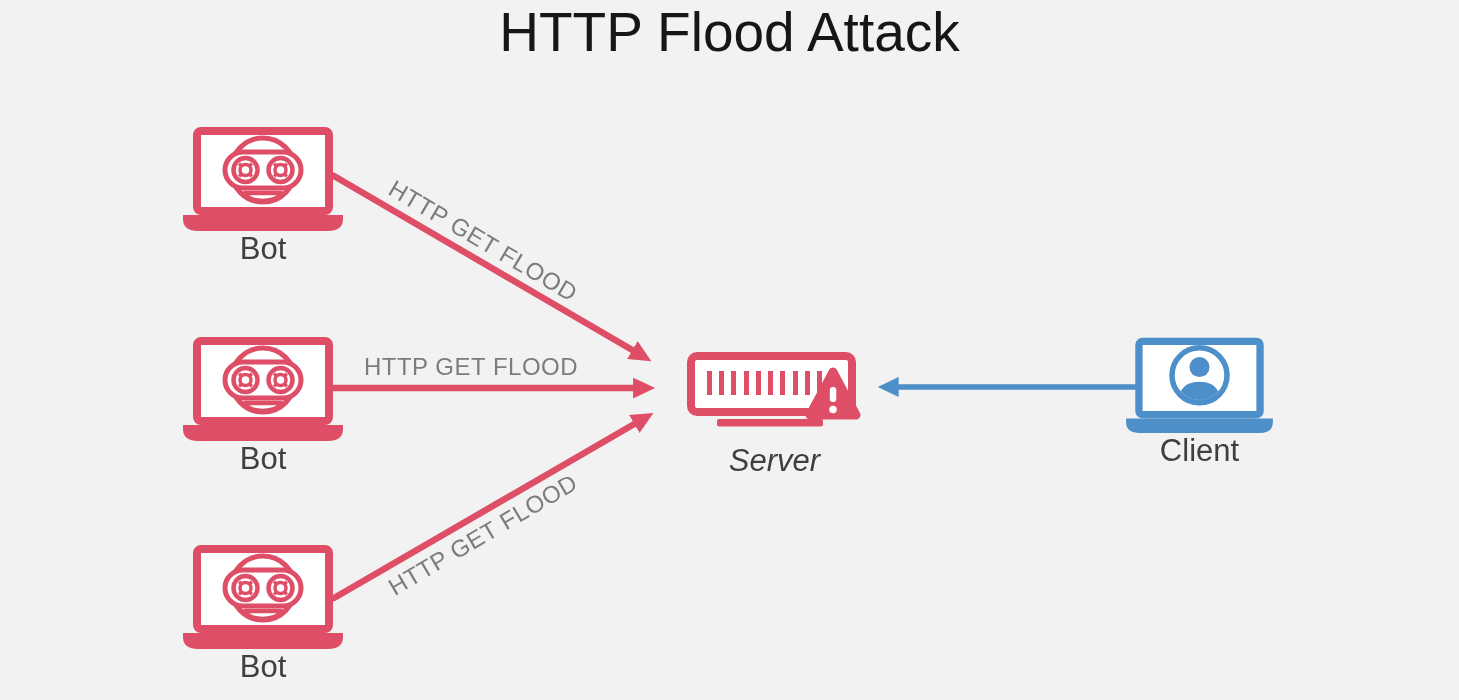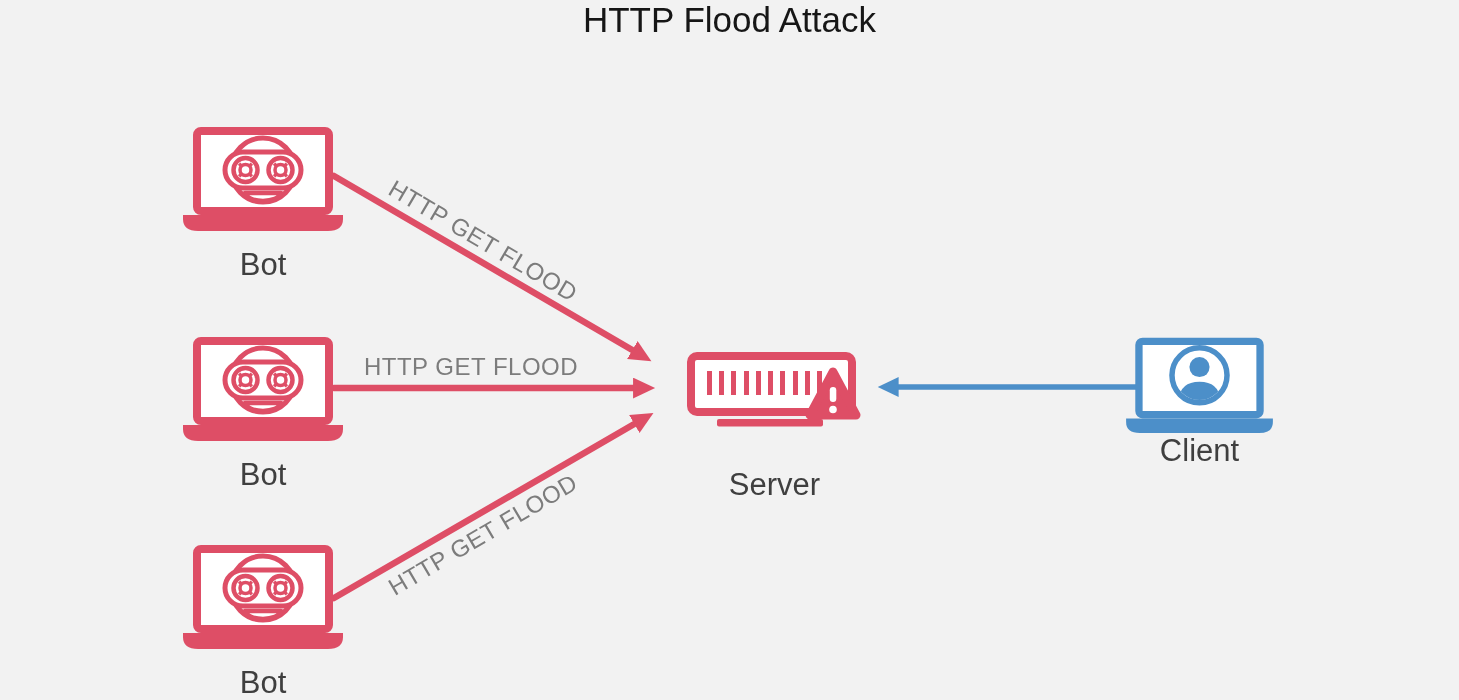--- a/index.html
+++ b/index.html
@@ -7,32 +7,32 @@
     --attack-red:#DE4E66;
     --client-blue:#4C8FC9;
     --title-text:#161616;
     --node-label-text:#3F3F3F;
     --edge-label-text:#7C7C7C;
   }
   *{box-sizing:border-box;}
   body{margin:0;font-family:"Liberation Sans",sans-serif;}
   .stage{position:relative;width:1459px;height:700px;background:var(--background);overflow:hidden;}
   .title{position:absolute;left:50%;top:0px;transform:translateX(-50%);margin:0;
-         font-size:35px;font-weight:400;color:var(--title-text);white-space:nowrap;}
+         font-size:55px;font-weight:400;color:var(--title-text);white-space:nowrap;}
   .edges{position:absolute;left:0;top:0;}
   .edge-red{stroke:var(--attack-red);stroke-width:6.5;fill:none;stroke-linecap:round;}
   .edge-blue{stroke:var(--client-blue);stroke-width:5.5;fill:none;stroke-linecap:round;}
   .ah-red{fill:var(--attack-red);}
   .ah-blue{fill:var(--client-blue);}
   .node{position:absolute;display:flex;flex-direction:column;align-items:center;margin:0;}
   .node .nlabel{font-size:31px;color:var(--node-label-text);line-height:1.1;white-space:nowrap;}
   .red-icon{color:var(--attack-red);}
   .blue-icon{color:var(--client-blue);}
-  .bot-caption{margin-top:16px;}
-  .server-caption{margin-top:38px;}
+  .bot-caption{margin-top:0;}
+  .server-caption{margin-top:14px;font-style:italic;}
   .client-caption{}
   .elabel{position:absolute;font-size:24px;color:var(--edge-label-text);white-space:nowrap;
           letter-spacing:0.5px;transform:translate(-50%,-50%);}
   .elabel.rot-down{transform:translate(-50%,-50%) rotate(30.5deg);}
   .elabel.rot-up{transform:translate(-50%,-50%) rotate(-30.5deg);}
   .defs{position:absolute;width:0;height:0;overflow:hidden;}
 </style>
 </head>
 <body>
 

